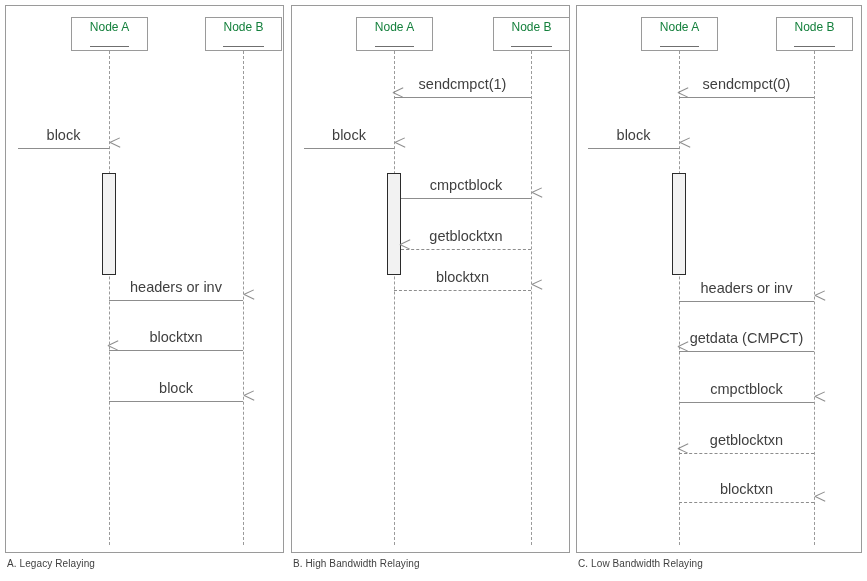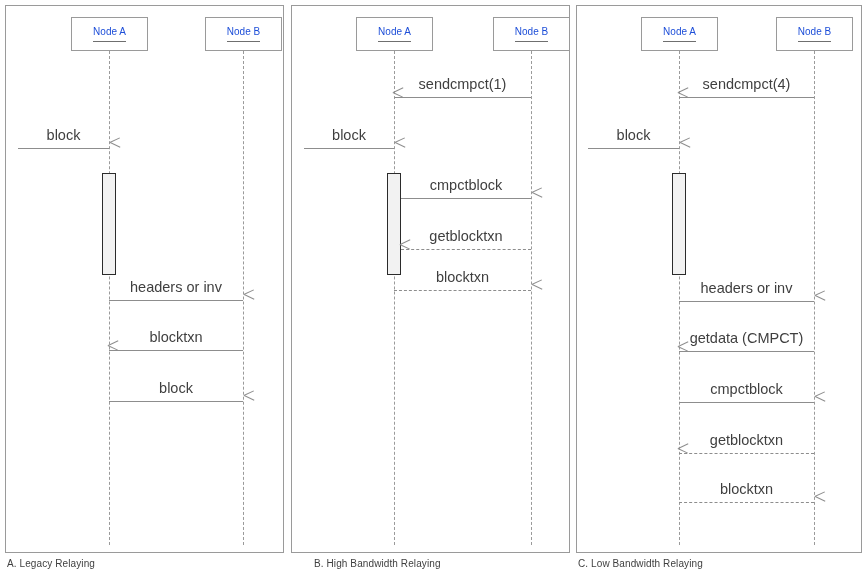--- a/index.html
+++ b/index.html
@@ -35,40 +35,40 @@
 
   .caption {
     position: absolute;
     top: 558px;
     font-size: 10px;
     color: #3f3f3f;
     white-space: nowrap;
     letter-spacing: 0.1px;
   }
   #caption-a { left: 7px; }
-  #caption-b { left: 293px; margin-left: 21px; }
+  #caption-b { left: 293px; }
   #caption-c { left: 578px; text-align: center; }
 
   .node-box {
     position: absolute;
     top: 11px;
     height: 34px;
     border: 1px solid #9a9a9a;
     box-sizing: border-box;
     background: #ffffff;
     display: flex;
     align-items: center;
     justify-content: center;
   }
   .node-label {
-    font-size: 10px;
-    color: #1d4ed8;
+    font-size: 12px;
+    color: #15803d;
     border-bottom: 1px solid #6f6f6f;
     line-height: 1.15;
-    padding-bottom: 4px;
+    padding-bottom: 12px;
     white-space: nowrap;
   }
 
   .lifeline {
     position: absolute;
     top: 45px;
     width: 0;
     height: 494px;
     border-left: 1px dashed #9a9a9a;
   }
@@ -240,21 +240,21 @@
     </div>
 
     <div class="lifeline" style="left:102px;"></div>
     <div class="lifeline" style="left:237px;"></div>
 
     <div class="activation" style="left:95px; top:167px; height:102px;"></div>
 
     <div class="msg to-left" style="left:102px; width:135px; top:91px;">
       <div class="line"></div>
       <div class="head"></div>
-      <div class="label">sendcmpct(4)</div>
+      <div class="label">sendcmpct(0)</div>
     </div>
 
     <div class="msg to-right" style="left:11px; width:91px; top:142px;">
       <div class="line"></div>
       <div class="head"></div>
       <div class="label">block</div>
     </div>
 
     <div class="msg to-right" style="left:102px; width:135px; top:295px;">
       <div class="line"></div>

